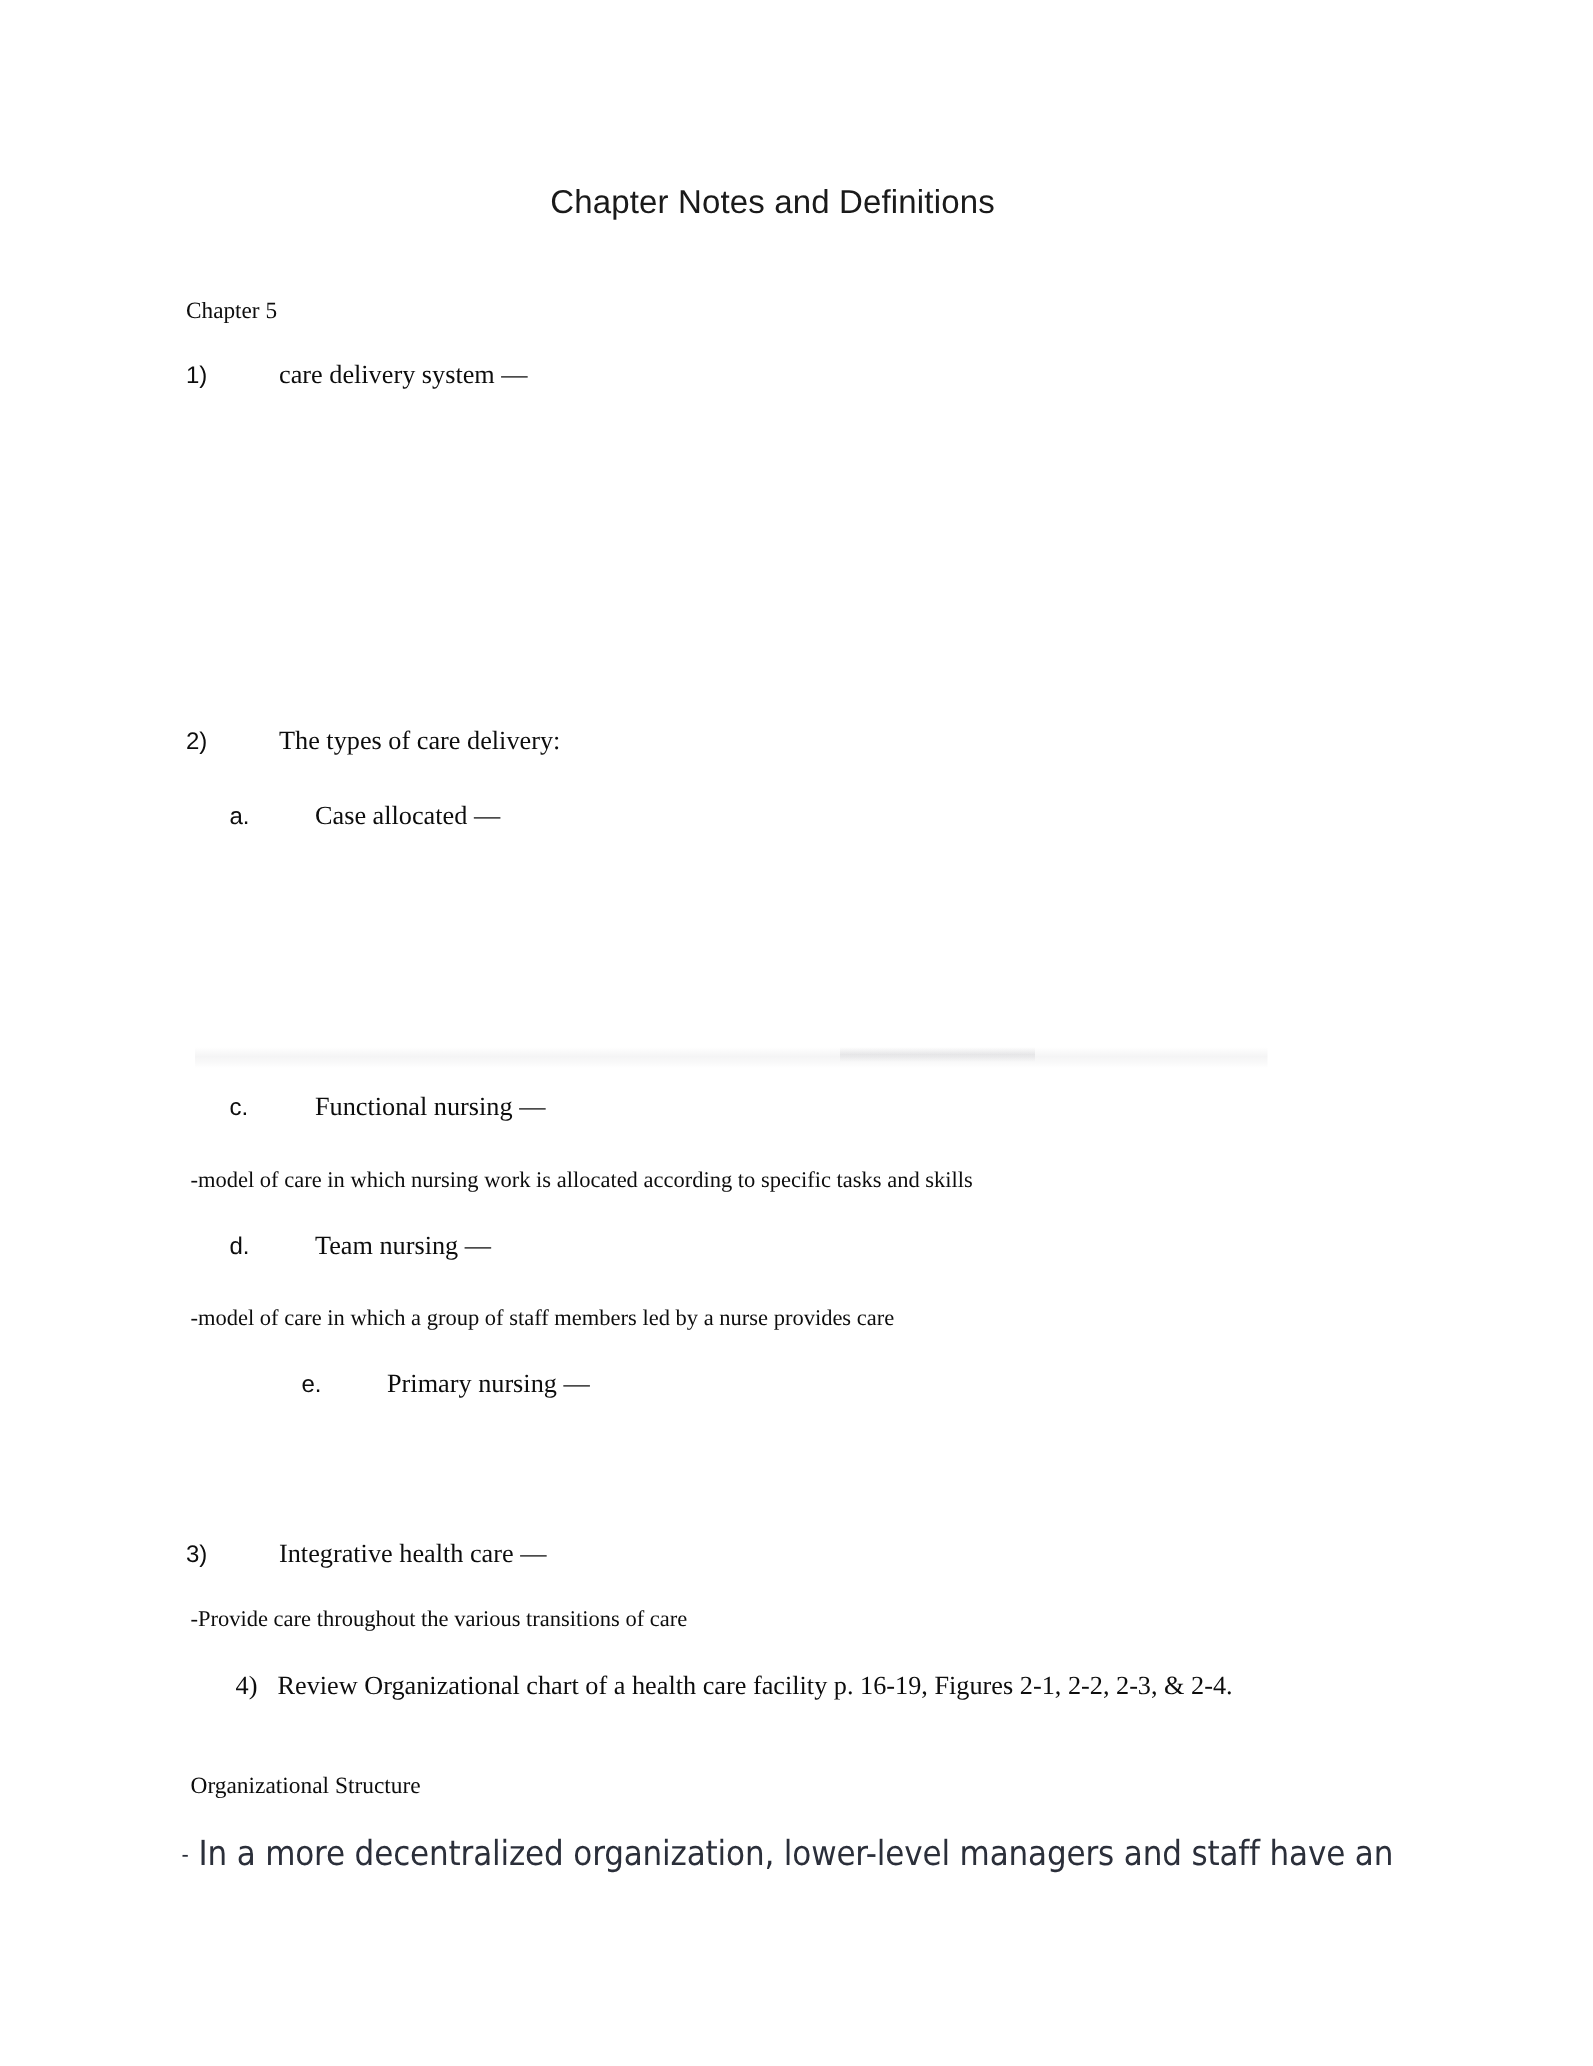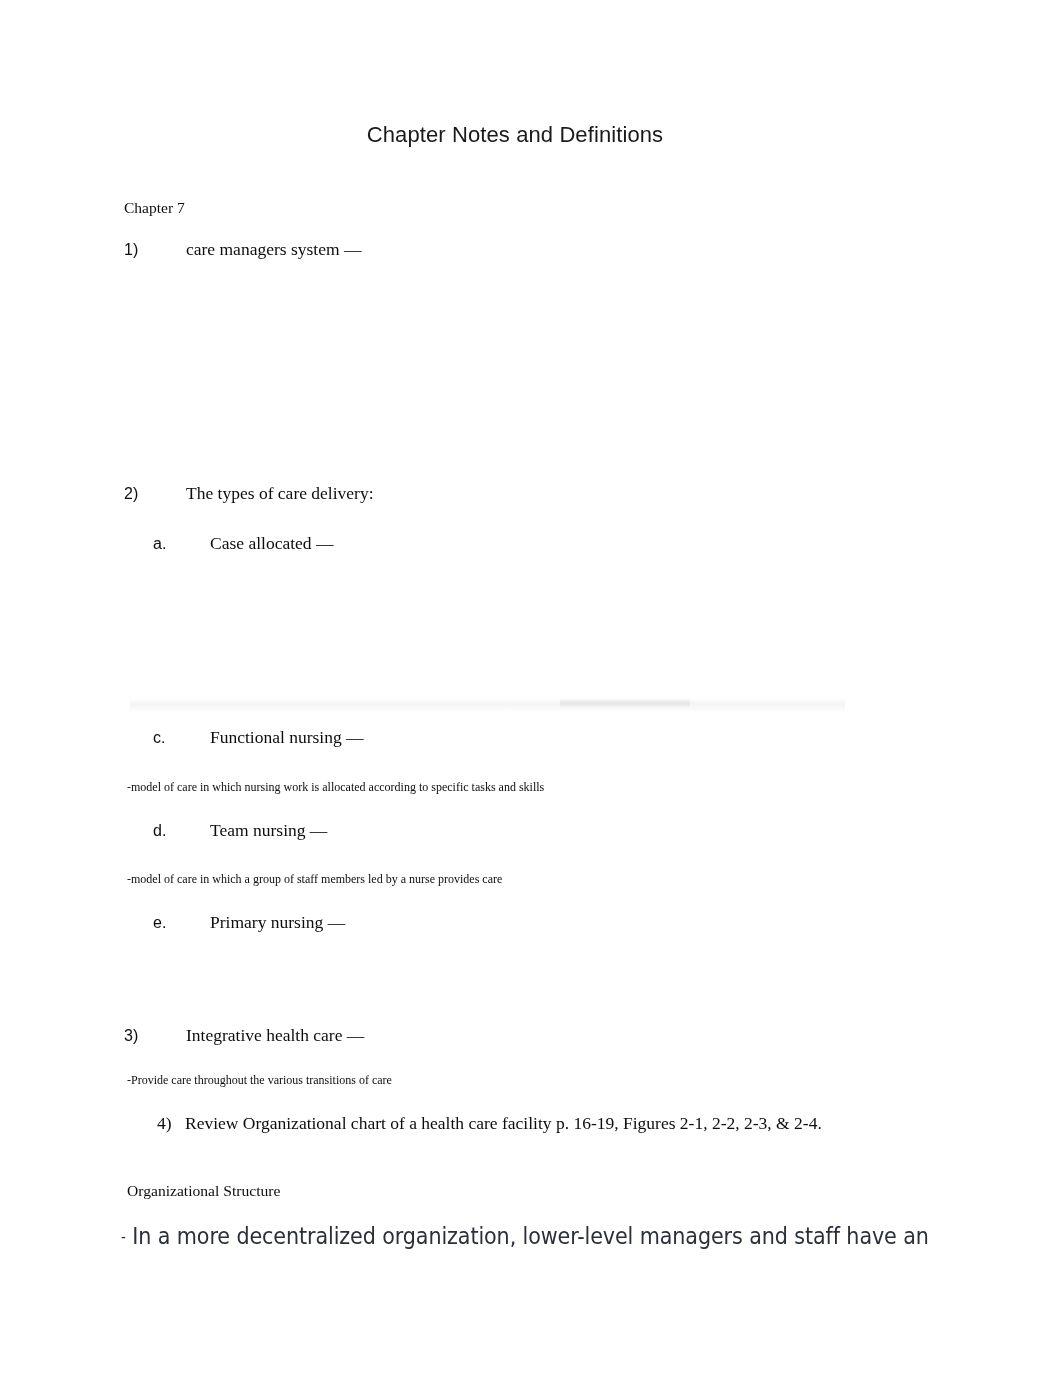--- a/index.html
+++ b/index.html
@@ -80,26 +80,26 @@
 
   
   .lvl2 { left: 153px; }
   .lvl2 .marker-sans { width: 57px; }
 
   .row-1  { top: 238px; }
   .row-2  { top: 482px; }
   .row-2a { top: 532px; }
   .row-2c { top: 726px; }
   .row-2d { top: 819px; }
-  .row-2e { top: 911px; }
+  .row-2e { top: 911px; margin-left: 48px; }
   .row-3  { top: 1024px; }
 
   
   .def {
-    font-size: 12px;
+    font-size: 15px;
     line-height: 22px;
     color: #0d0d0d;
     white-space: pre-wrap;
   }
   .def-c { left: 127px; top: 776px; width: 800px; }
   .def-d { left: 127px; top: 868px; width: 800px; }
   .def-e { left: 128px; top: 959px; width: 800px; }
   .def-3 { left: 127px; top: 1069px; width: 800px; }
 
   
@@ -172,24 +172,24 @@
                 rgba(120,120,128,0.00) 100%);
   }
 </style>
 </head>
 <body>
 
 <div class="page">
 
   <div class="doc-title">Chapter Notes and Definitions</div>
 
-  <div class="line chapter-label">Chapter 7</div>
+  <div class="line chapter-label">Chapter 5</div>
 
   <div class="line list-row lvl1 row-1">
-    <span class="marker-sans">1)</span><span class="item-text">care managers system —</span>
+    <span class="marker-sans">1)</span><span class="item-text">care delivery system —</span>
   </div>
 
   <div class="line list-row lvl1 row-2">
     <span class="marker-sans">2)</span><span class="item-text">The types of care delivery:</span>
   </div>
 
   <div class="line list-row lvl2 row-2a">
     <span class="marker-sans">a.</span><span class="item-text">Case allocated —</span>
   </div>
 

